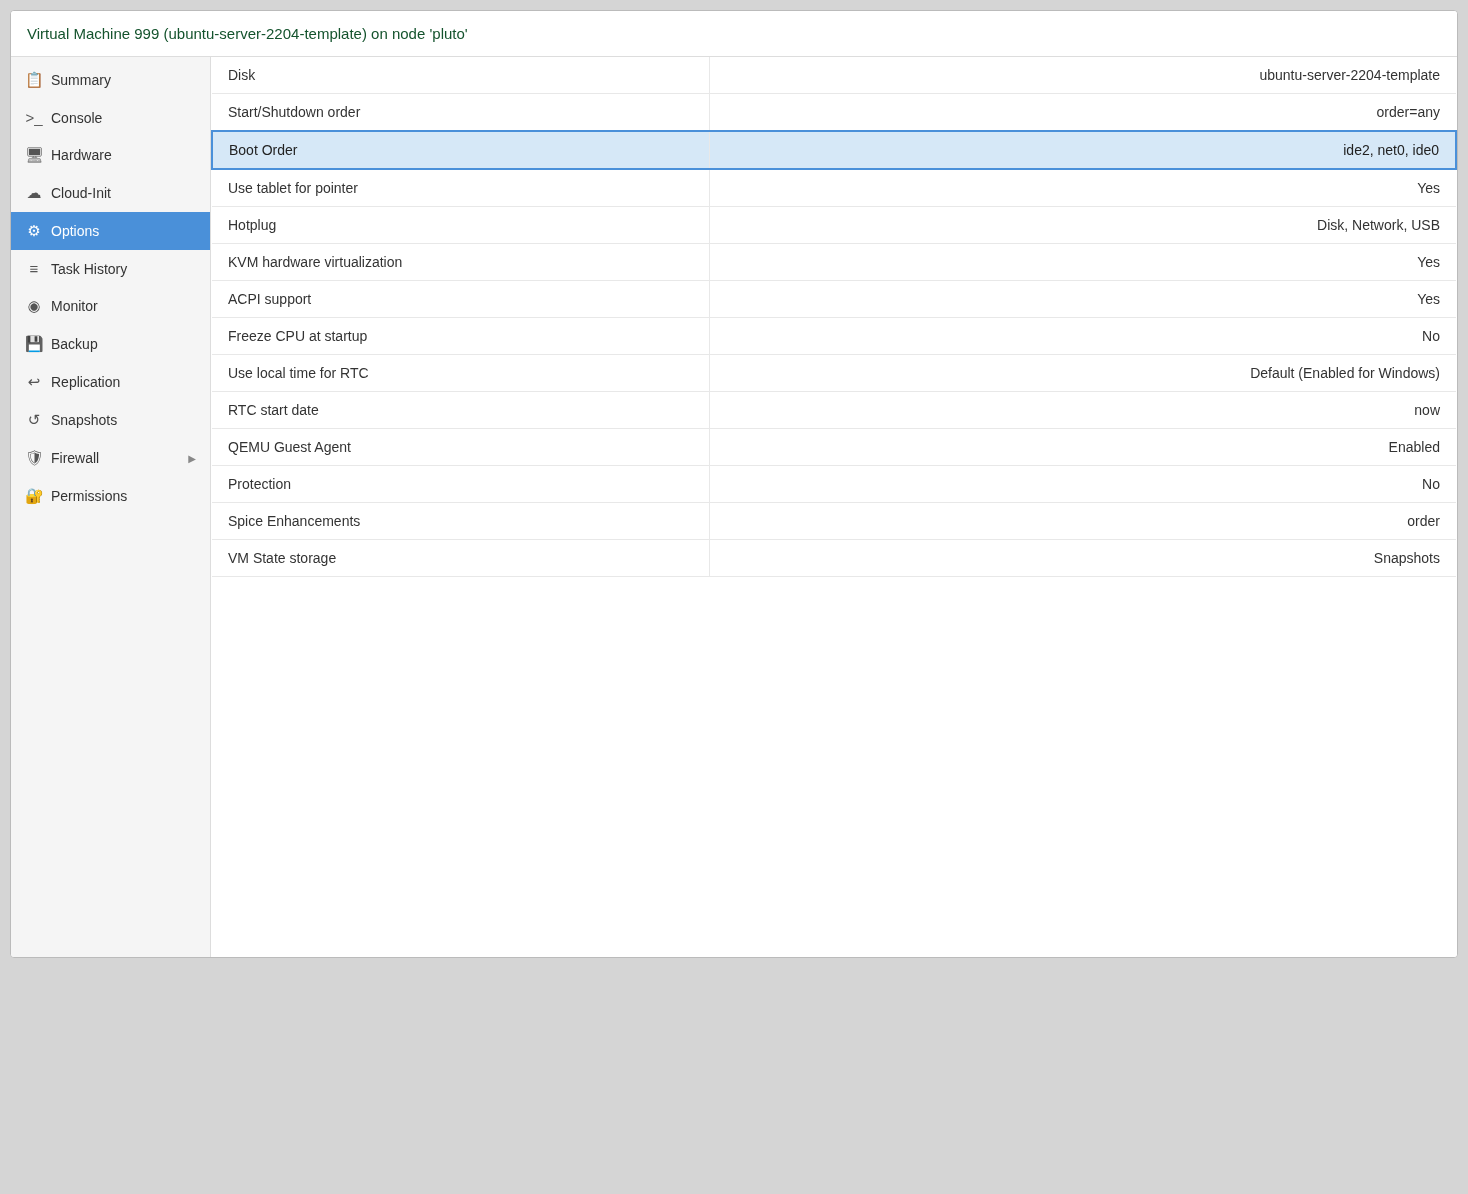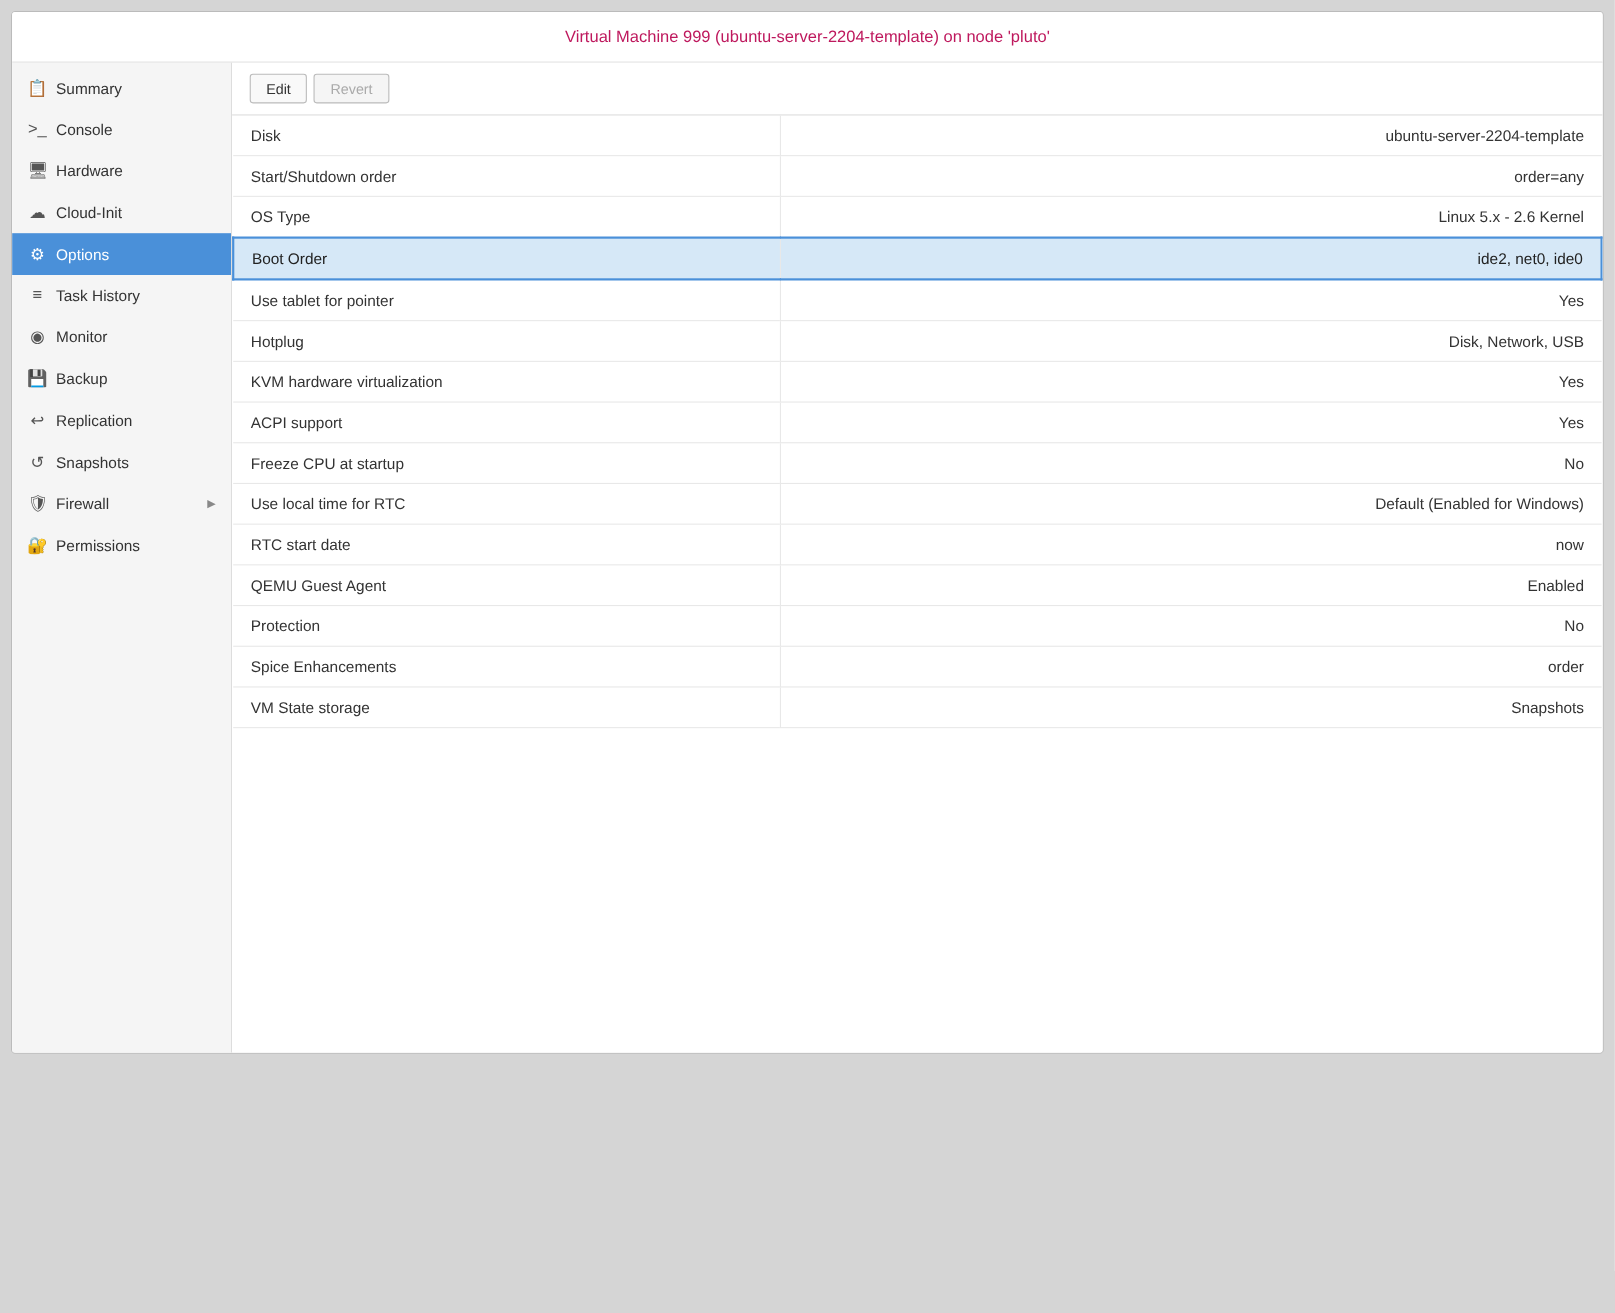--- a/index.html
+++ b/index.html
@@ -15,22 +15,21 @@
       border: 1px solid #bbb;
       border-radius: 4px;
       overflow: hidden;
     }
     .title-bar {
       padding: 14px 16px;
       font-size: 15px;
       font-weight: normal;
       border-bottom: 1px solid #ddd;
       background: #fff;
-      color: #be185d;
-      text-align: center;
+      color: #14532d;
     }
     .main-layout {
       display: flex;
       min-height: 900px;
     }
     .sidebar {
       width: 200px;
       min-width: 200px;
       background: #f5f5f5;
       border-right: 1px solid #ddd;
@@ -173,37 +172,29 @@
           <span class="sidebar-icon">🛡</span>
           <span>Firewall</span>
           <span class="sidebar-arrow">▶</span>
         </div>
         <div class="sidebar-item">
           <span class="sidebar-icon">🔐</span>
           <span>Permissions</span>
         </div>
       </div>
     <div class="content">
-      <div class="toolbar">
-        <button class="btn">Edit</button>
-        <button class="btn disabled">Revert</button>
-      </div>
       <table class="options-table">
         <tbody id="options-tbody">
             <tr>
               <td>Disk</td>
               <td>ubuntu-server-2204-template</td>
             </tr>
             <tr>
               <td>Start/Shutdown order</td>
               <td>order=any</td>
-            </tr>
-            <tr>
-              <td>OS Type</td>
-              <td>Linux 5.x - 2.6 Kernel</td>
             </tr>
             <tr class="highlighted">
               <td>Boot Order</td>
               <td>ide2, net0, ide0</td>
             </tr>
             <tr>
               <td>Use tablet for pointer</td>
               <td>Yes</td>
             </tr>
             <tr>

